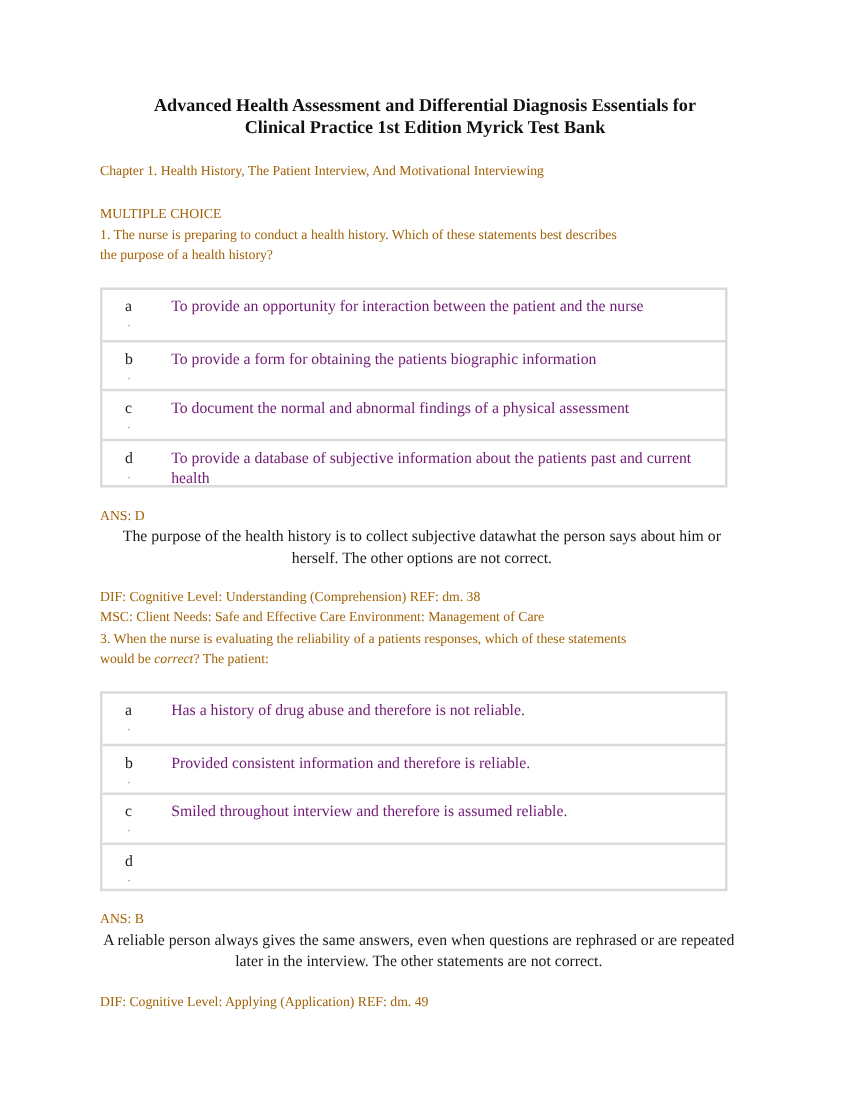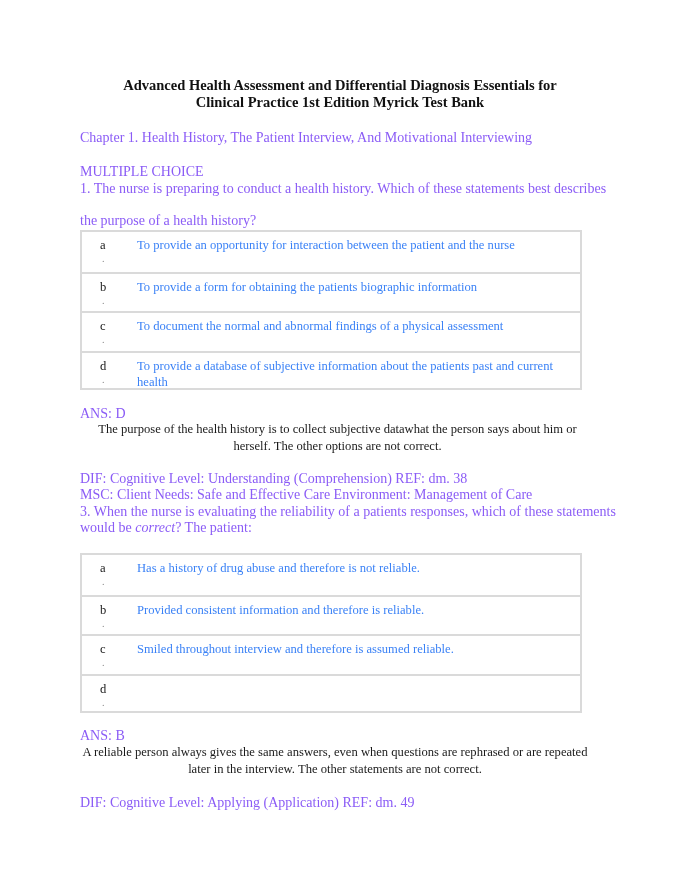--- a/index.html
+++ b/index.html
@@ -30,23 +30,23 @@
       width: 520px;
       text-align: center;
       font-weight: bold;
       font-size: 14.5px;
       line-height: 17px;
       color: #111;
     }
     .text {
       position: absolute;
       left: 80px;
-      font-size: 14px;
+      font-size: 11px;
       line-height: 17px;
-      color: #8b5cf6;
+      color: #a16207;
       white-space: nowrap;
       text-align: center;
     }
     .para {
       position: absolute;
       left: 80px;
       width: 515px;
       font-size: 12.6px;
       line-height: 17px;
       color: #1a1a1a;
@@ -85,40 +85,40 @@
       line-height: 10px;
       color: #888;
     }
     .choice-text {
       position: absolute;
       left: 55px;
       top: 5px;
       width: 430px;
       font-size: 12.6px;
       line-height: 16px;
-      color: #3b82f6;
+      color: #701a75;
     }
     em { font-style: italic; }
   </style>
 </head>
 <body>
 
 <div class="page">
 
   <div class="title">
     <div>Advanced Health Assessment and Differential Diagnosis Essentials for</div>
     <div>Clinical Practice 1st Edition Myrick Test Bank</div>
   </div>
 
   <div class="text" style="top:129px;">Chapter 1. Health History, The Patient Interview, And Motivational Interviewing</div>
 
   <div class="text" style="top:163px;">MULTIPLE CHOICE</div>
 
   <div class="text" style="top:180px;">1. The nurse is preparing to conduct a health history. Which of these statements best describes</div>
-  <div class="text" style="top:196px;margin-top:16px;">the purpose of a health history?</div>
+  <div class="text" style="top:196px;">the purpose of a health history?</div>
 
   <div class="choice-table" style="top:230px; height:160px;">
     <div class="choice-row">
       <span class="choice-letter">a</span>
       <span class="choice-dot">.</span>
       <span class="choice-text">To provide an opportunity for interaction between the patient and the nurse</span>
     </div>
     <div class="choice-row">
       <span class="choice-letter">b</span>
       <span class="choice-dot">.</span>

